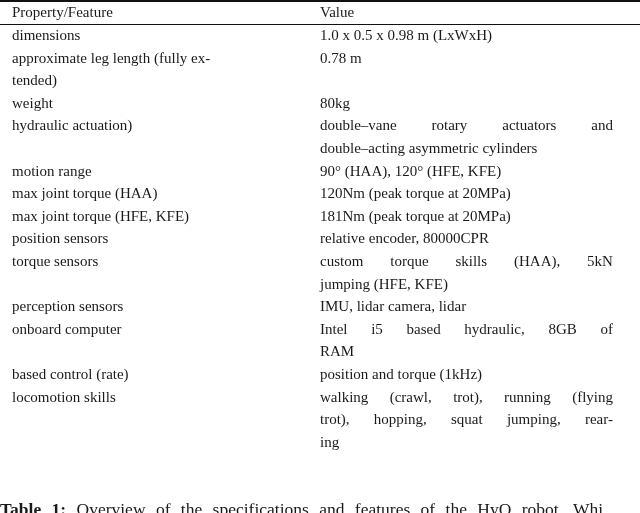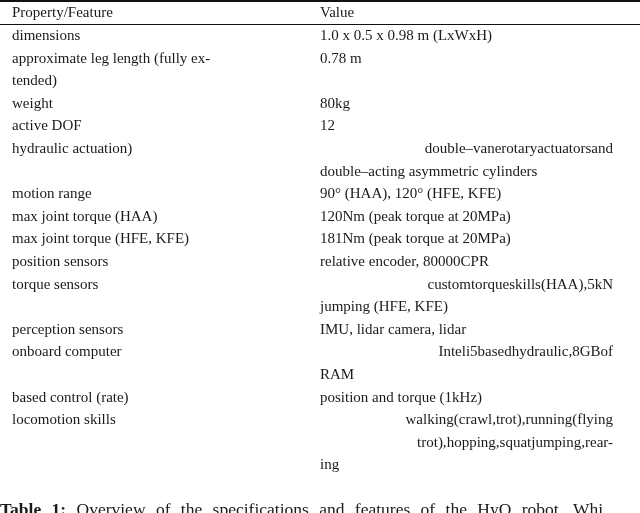--- a/index.html
+++ b/index.html
@@ -49,21 +49,21 @@
       vertical-align: top;
       font-weight: normal;
       text-align: left;
     }
     table.spec th.prop, table.spec td.prop { padding-left: 12px; padding-right: 6px; }
     table.spec th.val, table.spec td.val { padding-left: 12px; padding-right: 27px; }
     table.spec thead th { height: 23px; }
     .line { display: block; white-space: nowrap; }
     .line.just {
       display: flex;
-      justify-content: flex-end;
+      justify-content: space-between;
     }
 
     .caption {
       position: absolute;
       left: 0;
       top: 498px;
       width: 640px;
       font-size: 17.5px;
       line-height: 22px;
       white-space: nowrap;
@@ -112,28 +112,20 @@
 
   <tr>
     <td class="prop">
             <span class="line">weight</span>
           </td>
     <td class="val">
             <span class="line">80kg</span>
           </td>
   </tr>
 
-  <tr>
-    <td class="prop">
-            <span class="line">active DOF</span>
-          </td>
-    <td class="val">
-            <span class="line">12</span>
-          </td>
-  </tr>
 
   <tr>
     <td class="prop">
             <span class="line">hydraulic actuation)</span>
           </td>
     <td class="val">
             <span class="line just">
               <span>double–vane</span>
               <span>rotary</span>
               <span>actuators</span>

